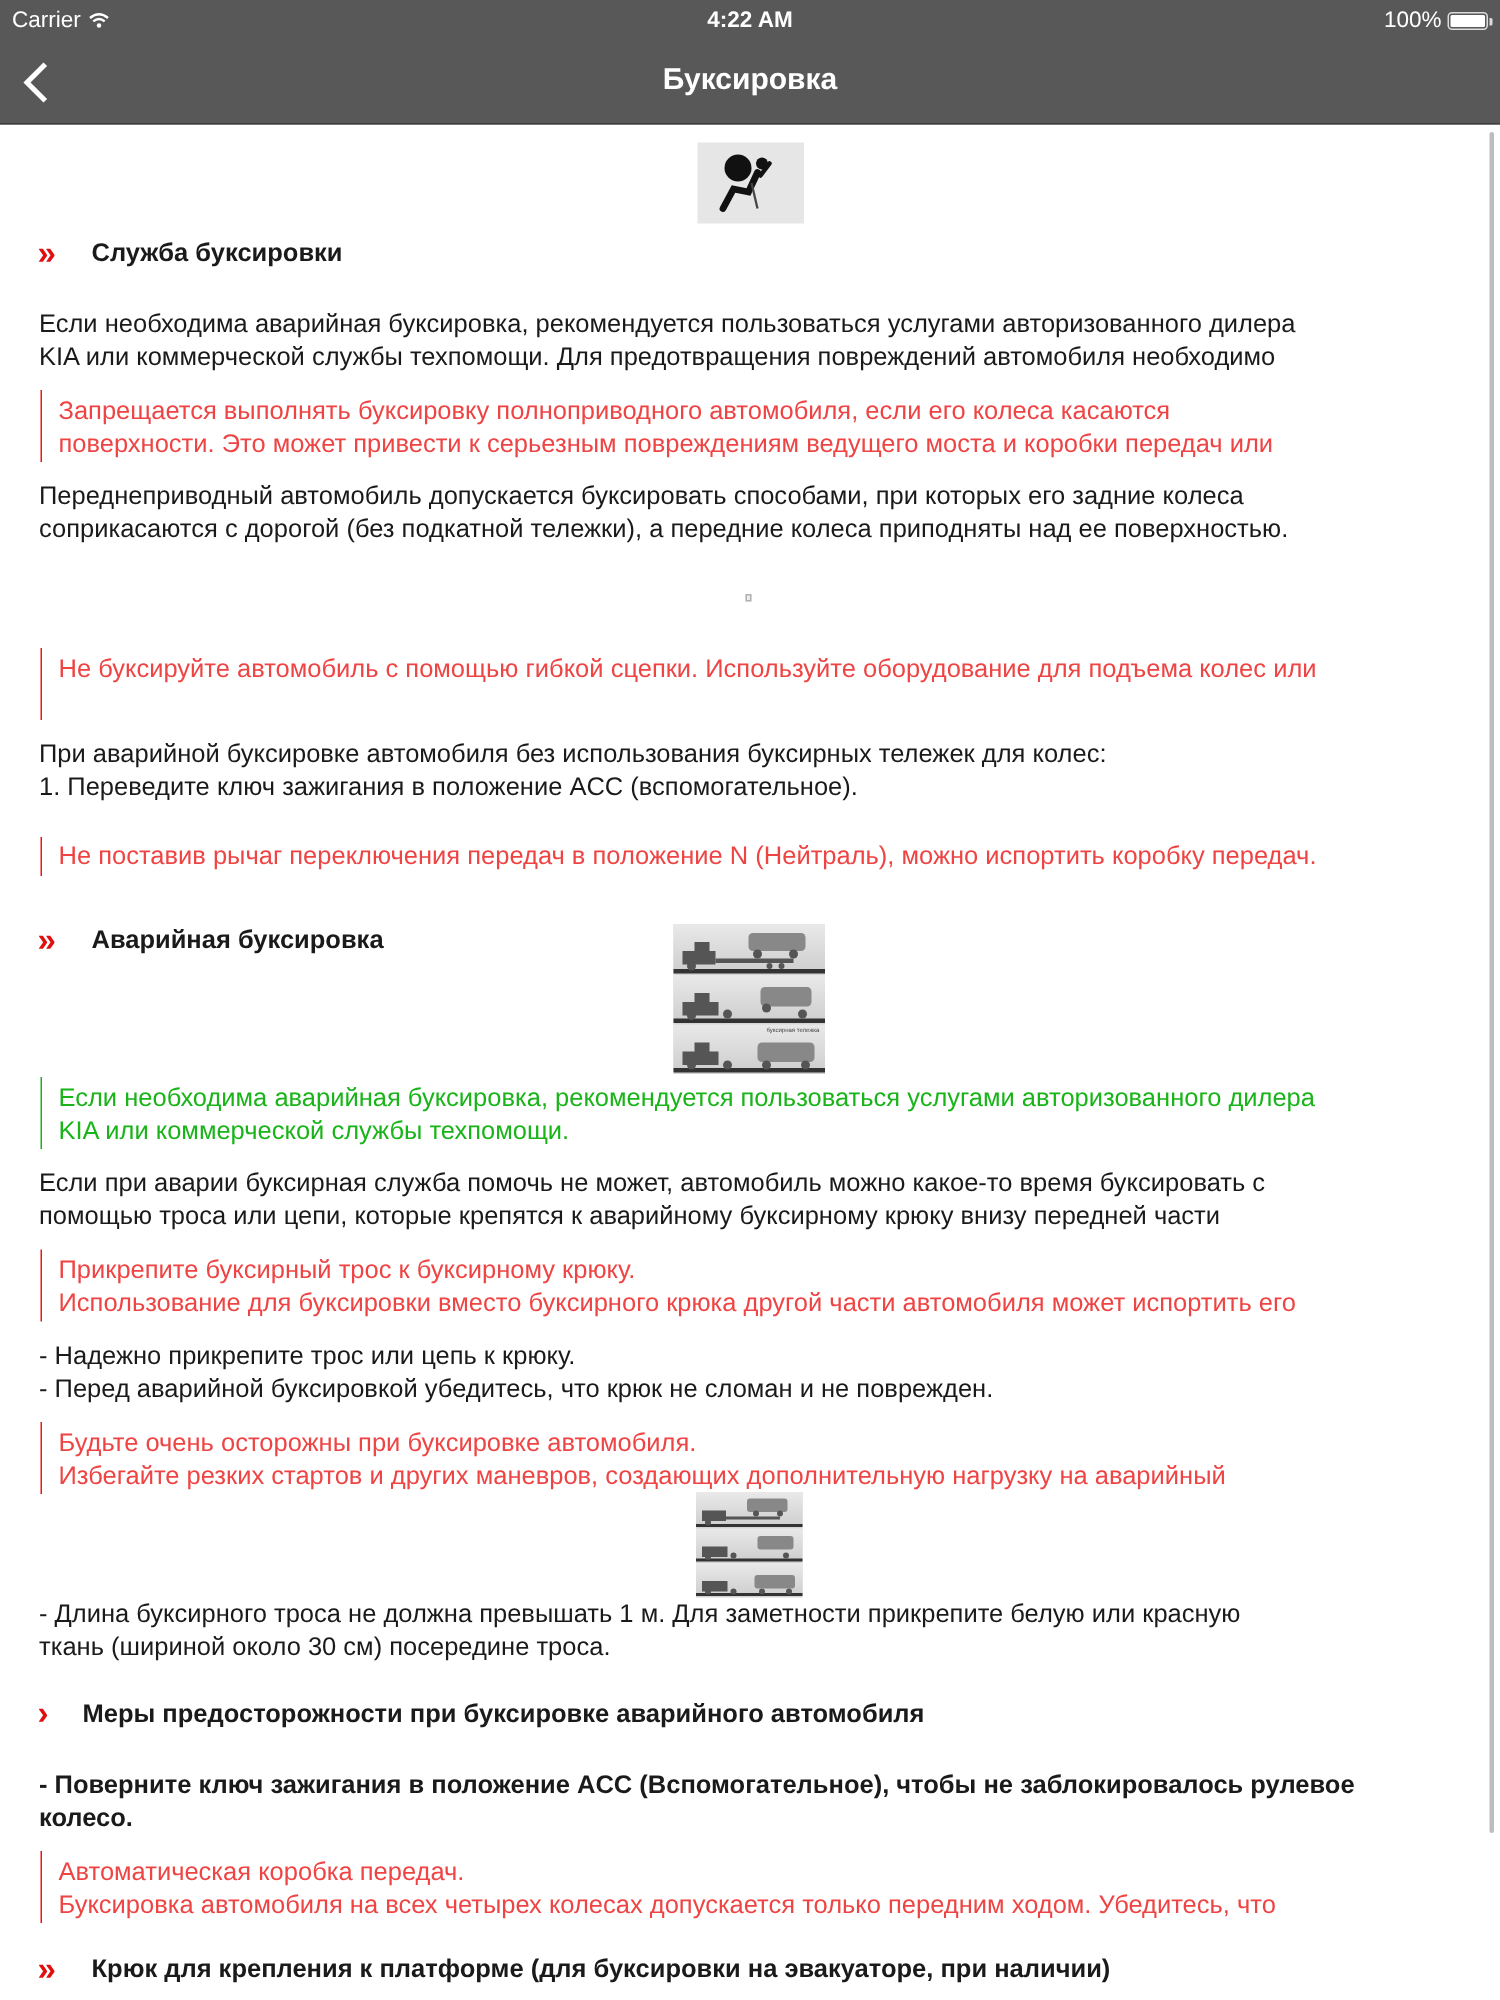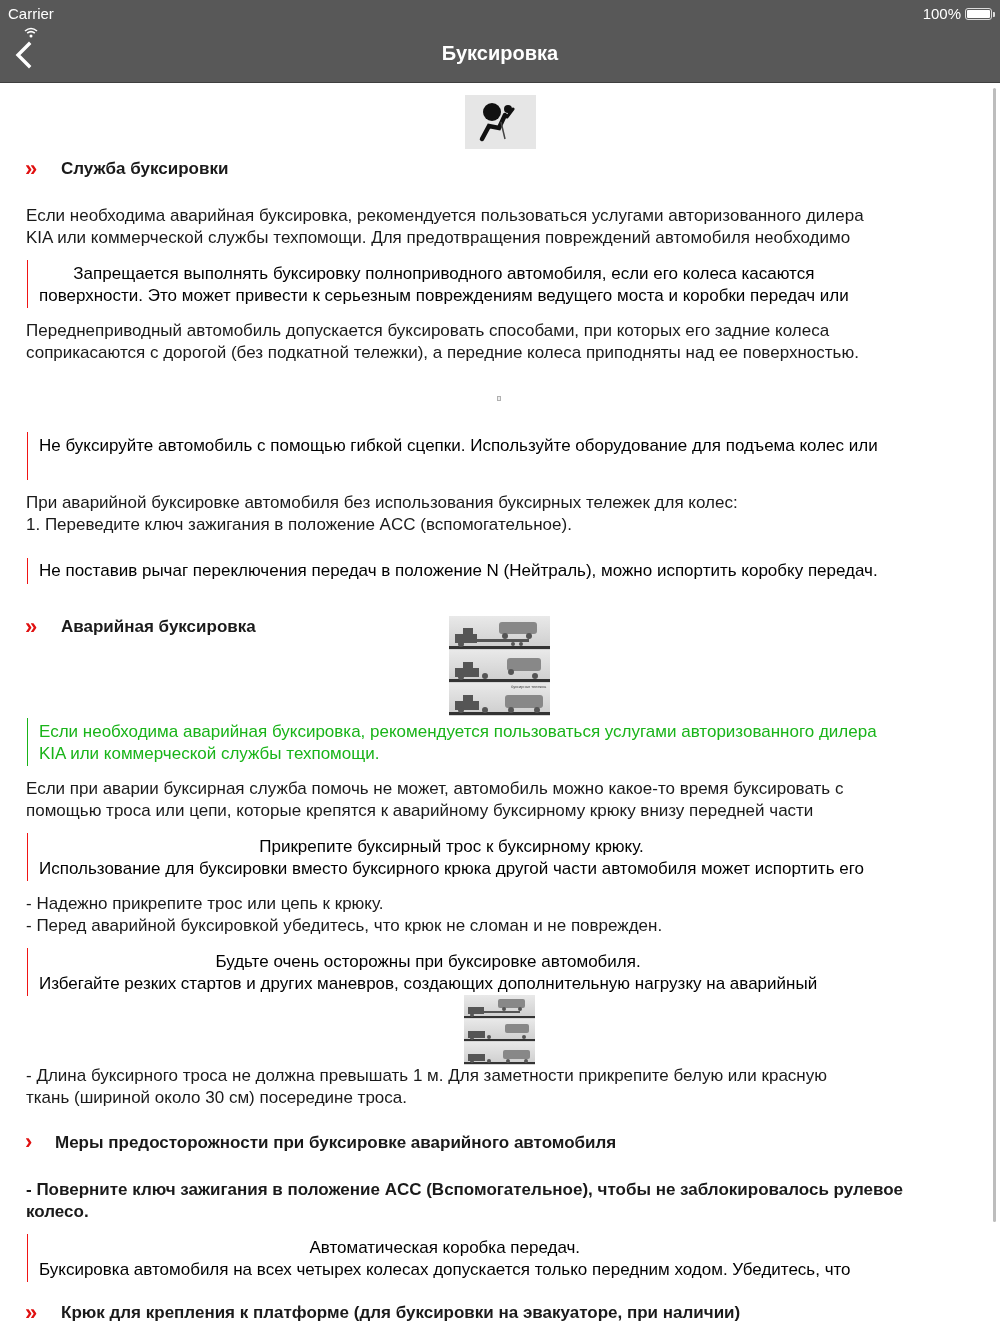--- a/index.html
+++ b/index.html
@@ -8,36 +8,36 @@
       background: #ffffff;
       font-family: "Liberation Sans", "DejaVu Sans", sans-serif;
     }
     .topbar {
       position: absolute; left: 0; top: 0; width: 1000px; height: 83px;
       background: #585858;
       border-bottom: 1px solid #3e3e3e;
       color: #ffffff;
     }
     .statusbar { position: absolute; left: 0; top: 0; width: 1000px; height: 28px; font-size: 15px; }
-    .status-carrier { position: absolute; left: 8px; top: 5px; display: flex; align-items: center; gap: 5px; flex-direction: column; }
+    .status-carrier { position: absolute; left: 8px; top: 5px; display: flex; align-items: center; gap: 5px; }
     .status-time { position: absolute; left: 0; width: 1000px; top: 5px; text-align: center; font-weight: bold; font-size: 15px; }
     .status-right { position: absolute; right: 8px; top: 5px; display: flex; align-items: center; gap: 4px; }
     .battery { width: 27px; height: 12px; border: 1px solid #dcdcdc; border-radius: 3px; padding: 1px; position: relative; }
     .battery .fill { width: 100%; height: 100%; background: #ffffff; border-radius: 1px; }
     .battery::after { content: ""; position: absolute; right: -4px; top: 3px; width: 2px; height: 5px; background: #dcdcdc; border-radius: 0 1px 1px 0; }
     .navbar { position: absolute; left: 0; top: 28px; width: 1000px; height: 55px; }
     .back-btn { position: absolute; left: 12px; top: 8px; width: 32px; height: 38px; cursor: pointer; }
     .nav-title { position: absolute; left: 0; width: 1000px; top: 14px; text-align: center; font-size: 20px; font-weight: bold; }
 
     .content { position: absolute; left: 0; top: 84px; width: 1000px; height: 1249px; overflow: hidden; }
     .scrollbar { position: absolute; left: 993px; top: 4px; width: 3px; height: 1134px; background: #bdbdbd; border-radius: 2px; }
 
     .abs { position: absolute; }
     .p { font-size: 17px; line-height: 22px; color: #1a1a1a; white-space: nowrap; }
-    .warn { color: #000000; text-align: center; }
+    .warn { color: #ef4444; }
     .good { color: #19b419; }
     .bar { position: absolute; width: 1px; }
     .bar.red { background: #f01414; }
     .bar.green { background: #19b419; }
     .heading { font-size: 17px; font-weight: bold; color: #1a1a1a; white-space: nowrap; }
     .chev { position: absolute; color: #e01010; font-weight: bold; font-size: 22px; line-height: 22px; }
 
     .img-airbag { position: absolute; left: 465px; top: 11px; width: 71px; height: 54px; background: #e6e6e6; }
     .img-tow { position: absolute; background: #d4d4d4; }
     .img-tow .lane { position: absolute; left: 0; width: 100%; background: linear-gradient(#e9e9e9, #cfcfcf); }
@@ -50,20 +50,21 @@
 <div class="topbar">
   <div class="statusbar">
     <div class="status-carrier">
       <span>Carrier</span>
       <svg width="14" height="11" viewBox="0 0 14 11">
         <path d="M1 4 Q7 -1 13 4" stroke="#fff" stroke-width="1.6" fill="none"></path>
         <path d="M3.2 6.2 Q7 3 10.8 6.2" stroke="#fff" stroke-width="1.6" fill="none"></path>
         <circle cx="7" cy="9" r="1.5" fill="#fff"></circle>
       </svg>
     </div>
+    <div class="status-time">4:22 AM</div>
     <div class="status-right">
       <span>100%</span>
       <div class="battery">
           <div class="fill"></div>
         </div>
     </div>
   </div>
   <div class="navbar">
     <div class="back-btn">
       <svg width="32" height="38" viewBox="0 0 32 38">

